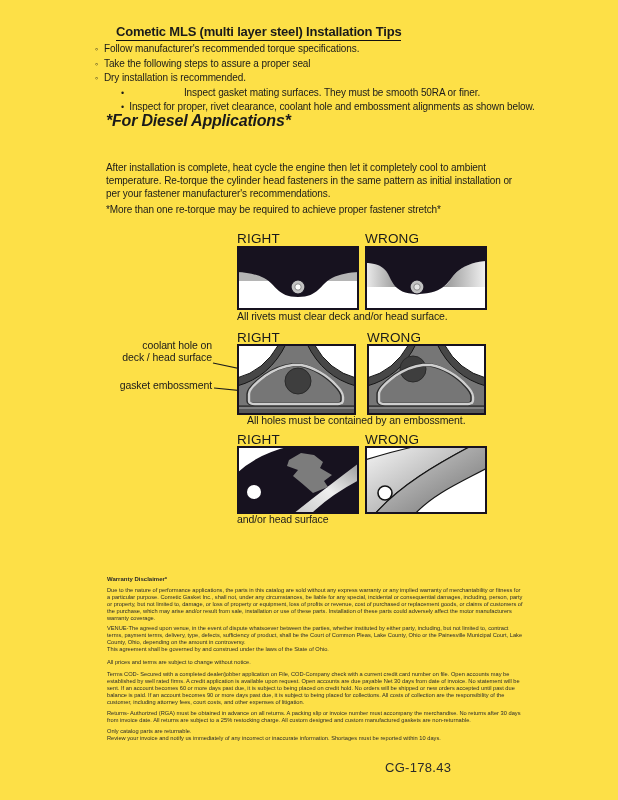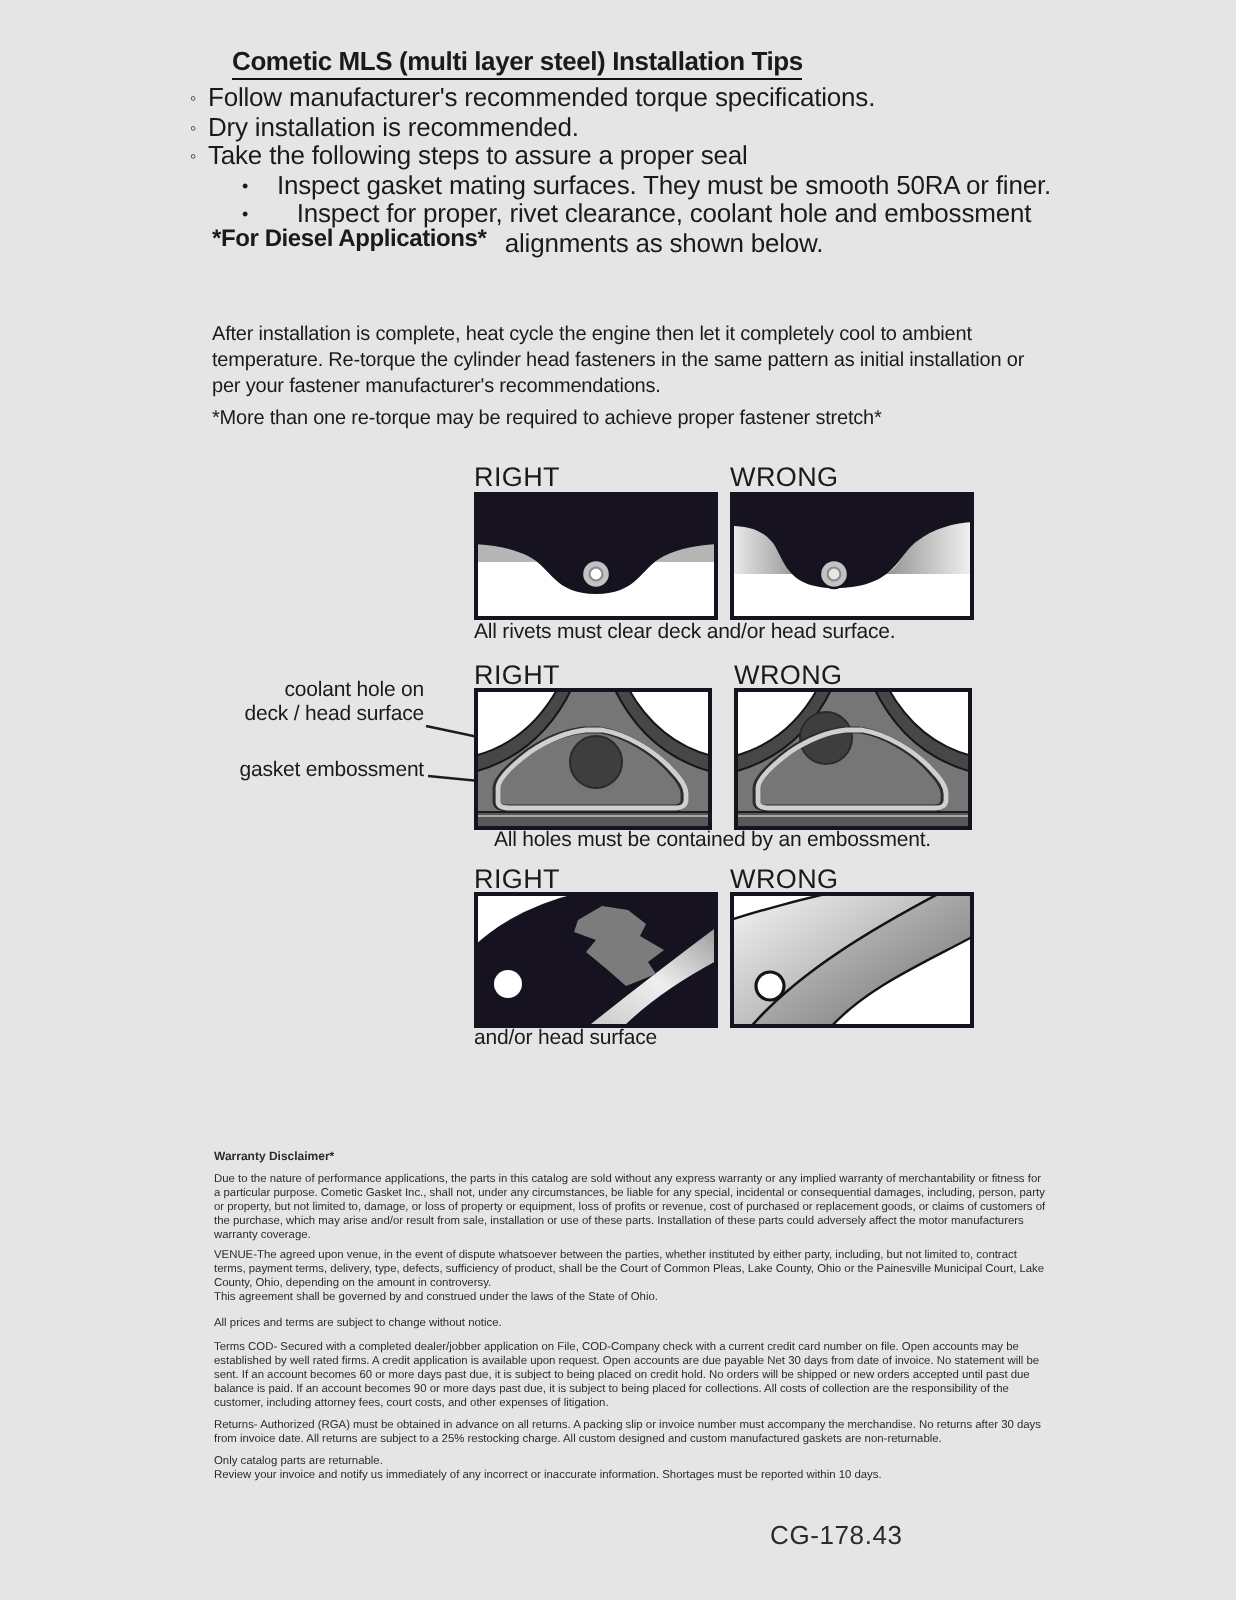--- a/index.html
+++ b/index.html
@@ -1,36 +1,36 @@
 <!DOCTYPE html>
 <html><head>
 <meta charset="utf-8">
 <style>
   html,body{margin:0;padding:0;background:#ffffff;}
   .page{
     position:relative;
     width:618px;height:800px;
-    background:#e5e5e5;
+    background:#fde047;
     font-family:"Liberation Sans", sans-serif;
     color:#1a1a1a;
     overflow:hidden;
   }
   .abs{position:absolute;}
   .page-title{
     left:116px;top:22px;
     font-size:13px;font-weight:bold;letter-spacing:-0.2px;
     display:inline-block;border-bottom:1.5px solid #111;padding-bottom:1px;
   }
-  .bullets{left:95px;top:42px;width:440px;font-size:13px;line-height:14.6px;letter-spacing:-0.1px;}
+  .bullets{left:95px;top:42px;width:440px;font-size:10px;line-height:14.6px;letter-spacing:-0.1px;}
   .bullet{position:relative;padding-left:9px;}
   .bullet::before{content:"\25E6";position:absolute;left:0;top:0;font-size:9px;}
   .subbullets{margin-left:26px;}
   .subbullet{position:relative;padding-left:8px;text-align:center;}
   .subbullet::before{content:"\2022";position:absolute;left:0;top:0;font-size:9px;}
-  .diesel-heading{left:106px;top:112px;font-size:12px;font-weight:bold;letter-spacing:-0.2px;}
+  .diesel-heading{left:106px;top:112px;font-size:16px;font-weight:bold;letter-spacing:-0.2px;font-style:italic;}
   .para{left:106px;width:416px;font-size:10px;line-height:13.2px;letter-spacing:-0.1px;}
   .p1{top:129px;} .p2{top:161px;} .note{top:203px;}
   .rw-label{width:122px;text-align:left;font-size:13.5px;letter-spacing:0.2px;}
   .caption{font-size:10.5px;letter-spacing:-0.1px;line-height:11.5px;}
   .callout{width:112px;left:100px;text-align:right;font-size:10.5px;line-height:11.5px;letter-spacing:-0.1px;}
   .diag{display:block;}
   .fineprint{width:416px;left:107px;font-size:5.7px;line-height:7px;color:#2b2b2b;letter-spacing:0;}
   .fp-heading{font-weight:bold;font-size:6px;}
   .page-code{left:385px;top:760px;font-size:13px;letter-spacing:0.3px;color:#2a2a2a;}
 </style>
@@ -38,22 +38,22 @@
 <body>
 
 <div class="page">
 
   <div class="abs" style="left:116px;top:22px;">
     <span class="page-title" style="position:static;">Cometic MLS (multi layer steel) Installation Tips</span>
   </div>
 
   <div class="abs bullets">
     <div class="bullet">Follow manufacturer's recommended torque specifications.</div>
+    <div class="bullet">Take the following steps to assure a proper seal</div>
     <div class="bullet">Dry installation is recommended.</div>
-    <div class="bullet">Take the following steps to assure a proper seal</div>
     <div class="subbullets">
       <div class="subbullet">Inspect gasket mating surfaces.  They must be smooth 50RA or finer.</div>
       <div class="subbullet">Inspect for proper, rivet clearance, coolant hole and embossment alignments as shown below.</div>
     </div>
   </div>
 
   <div class="abs diesel-heading">*For Diesel Applications*</div>
   <div class="abs para p2">After installation is complete, heat cycle the engine then let it completely cool to ambient temperature. Re-torque the cylinder head fasteners in the same pattern as initial installation or per your fastener manufacturer's recommendations.</div>
   <div class="abs para note">*More than one re-torque may be required to achieve proper fastener stretch*</div>
 

